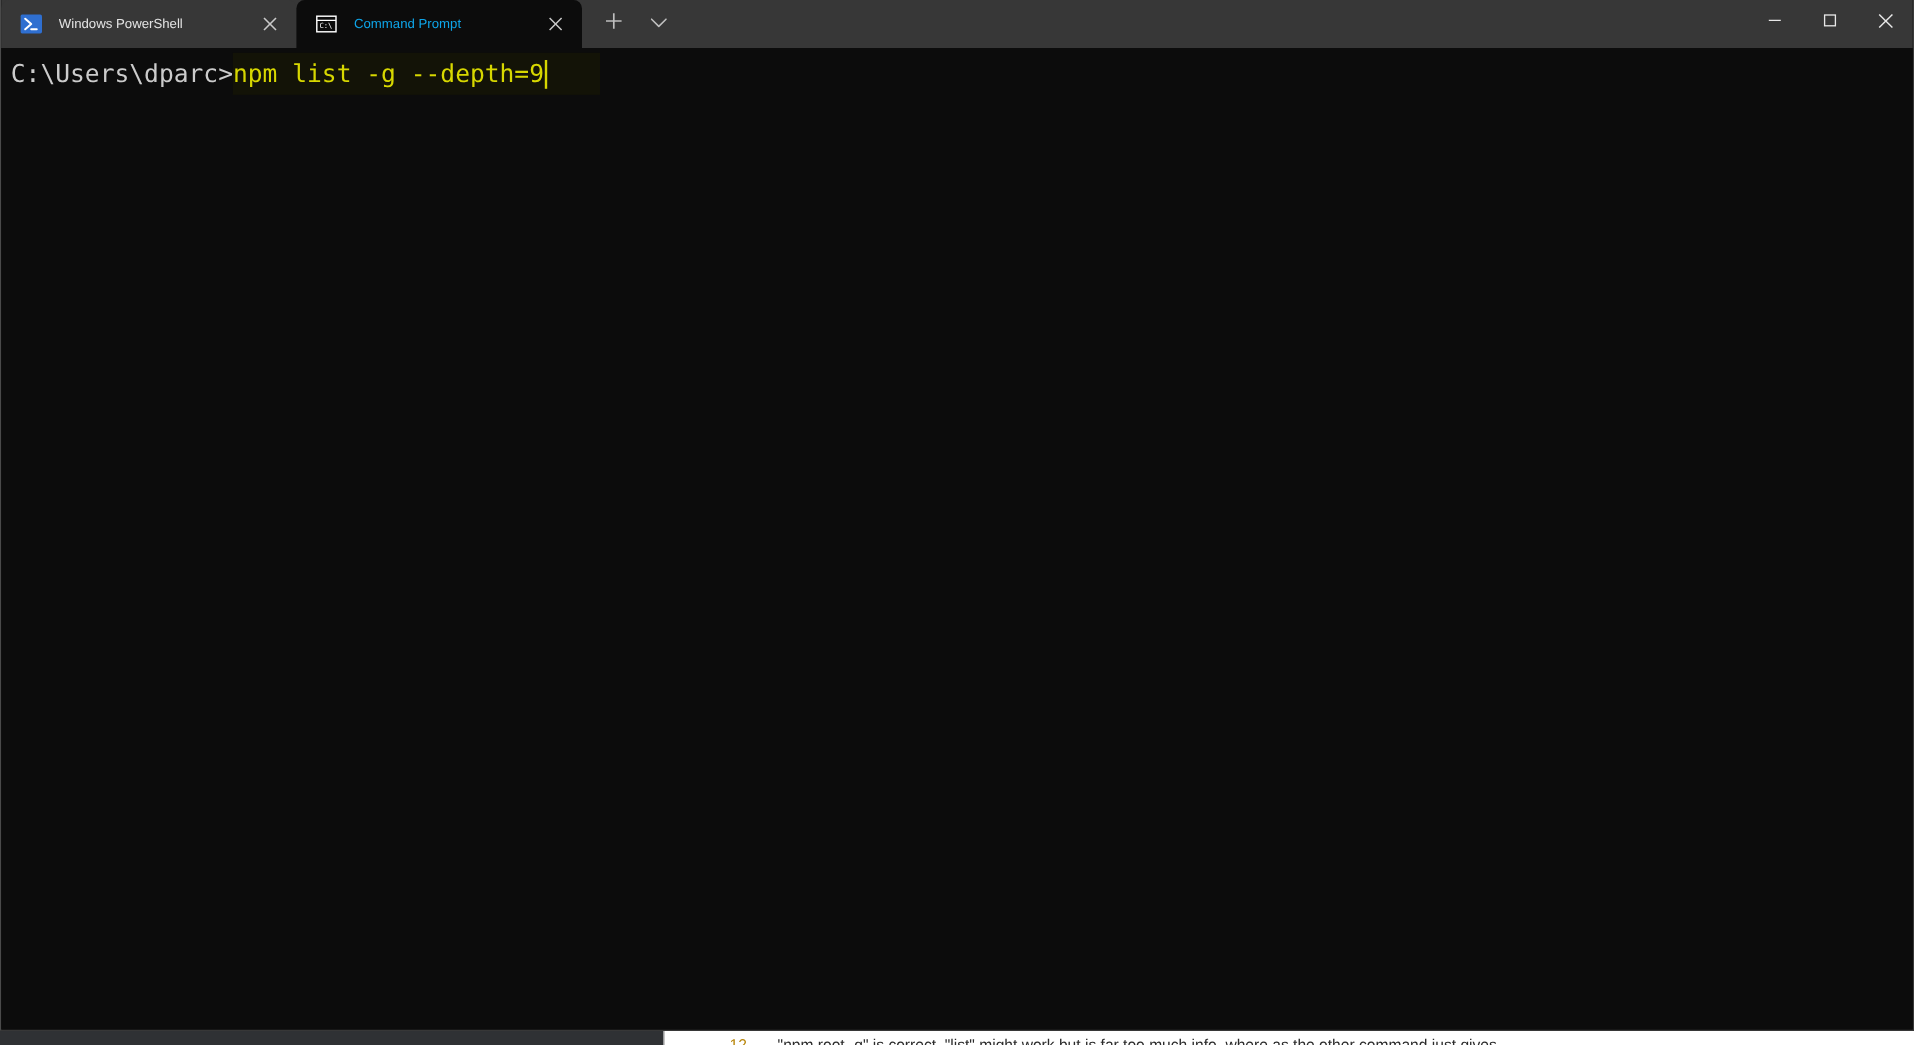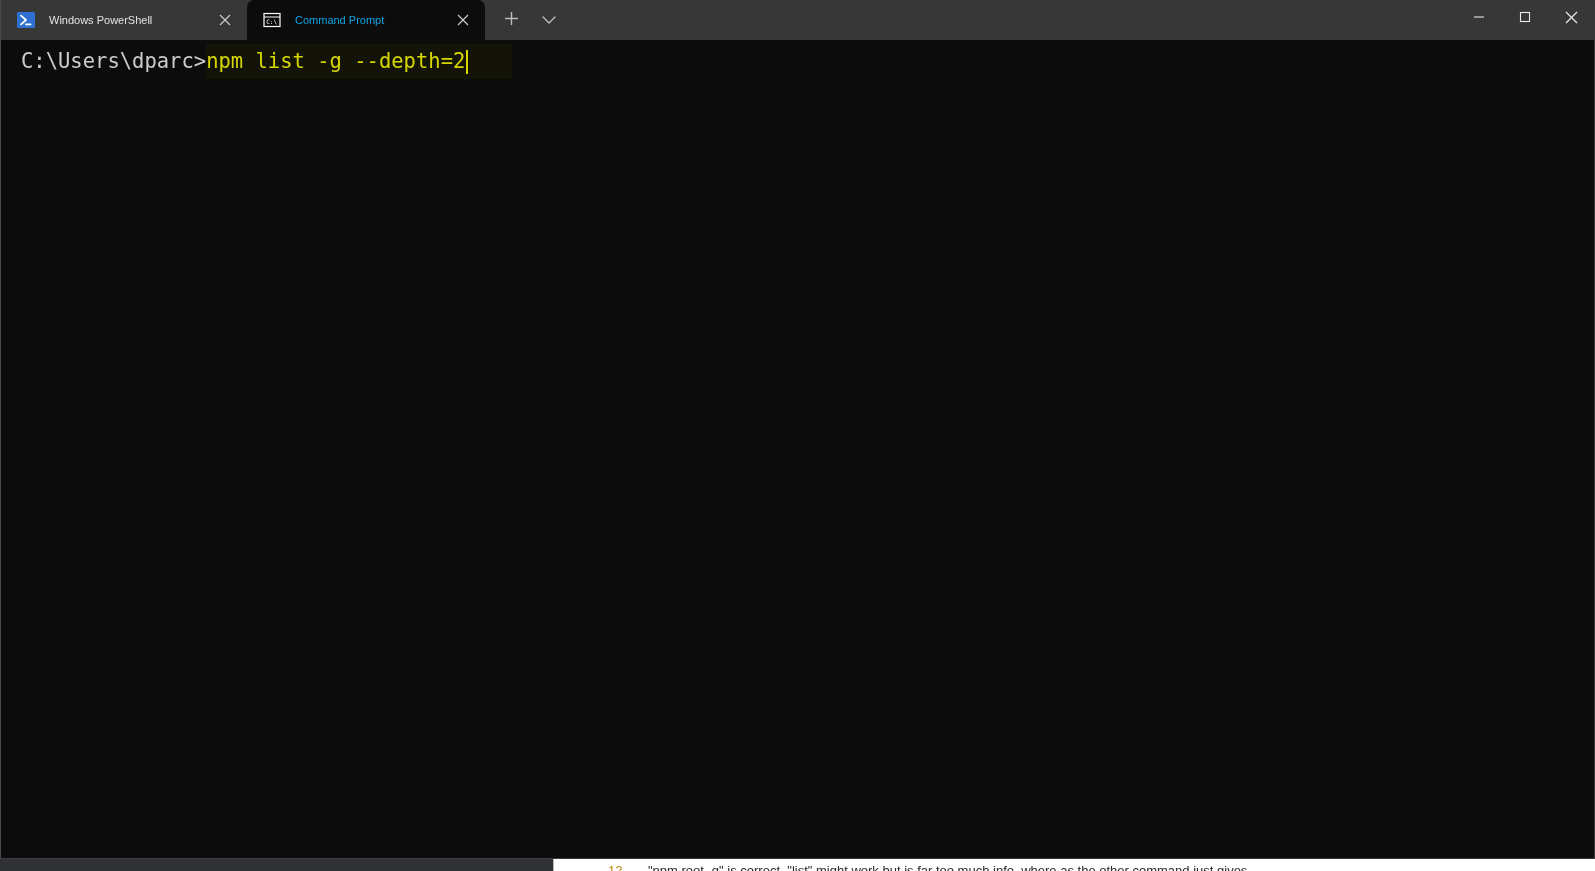--- a/index.html
+++ b/index.html
@@ -208,21 +208,21 @@
     justify-content: center;
     color: #e8e8e8;
   }
   .wc-btn svg { display: block; }
 
   
   #terminal-body {
     position: relative;
     height: 818px;
     background: #0c0c0c;
-    padding: 8px 0 0 20px;
+    padding: 8px 0 0 8px;
     box-sizing: border-box;
     overflow: hidden;
   }
 
   .term-line {
     font-family: "DejaVu Sans Mono", "Liberation Mono", monospace;
     font-size: 20.5px;
     line-height: 27px;
     white-space: pre;
     display: flex;
@@ -355,18 +355,18 @@
               <line x1="1" y1="1" x2="12" y2="12" stroke="currentColor" stroke-width="1.2"></line>
               <line x1="12" y1="1" x2="1" y2="12" stroke="currentColor" stroke-width="1.2"></line>
             </svg>
           </span>
         </div>
       </div>
     </div>
 
     <div id="terminal-body">
       <div class="term-line">
-        <span class="prompt-text">C:\Users\dparc&gt;</span><span class="cmd-highlight"><span class="cmd-text">npm list -g --depth=2</span><span class="caret"></span></span>
+        <span class="prompt-text">C:\Users\dparc&gt;</span><span class="cmd-highlight"><span class="cmd-text">npm list -g --depth=9</span><span class="caret"></span></span>
       </div>
     </div>
 
   </div>
 </div>
 
 </body></html>

